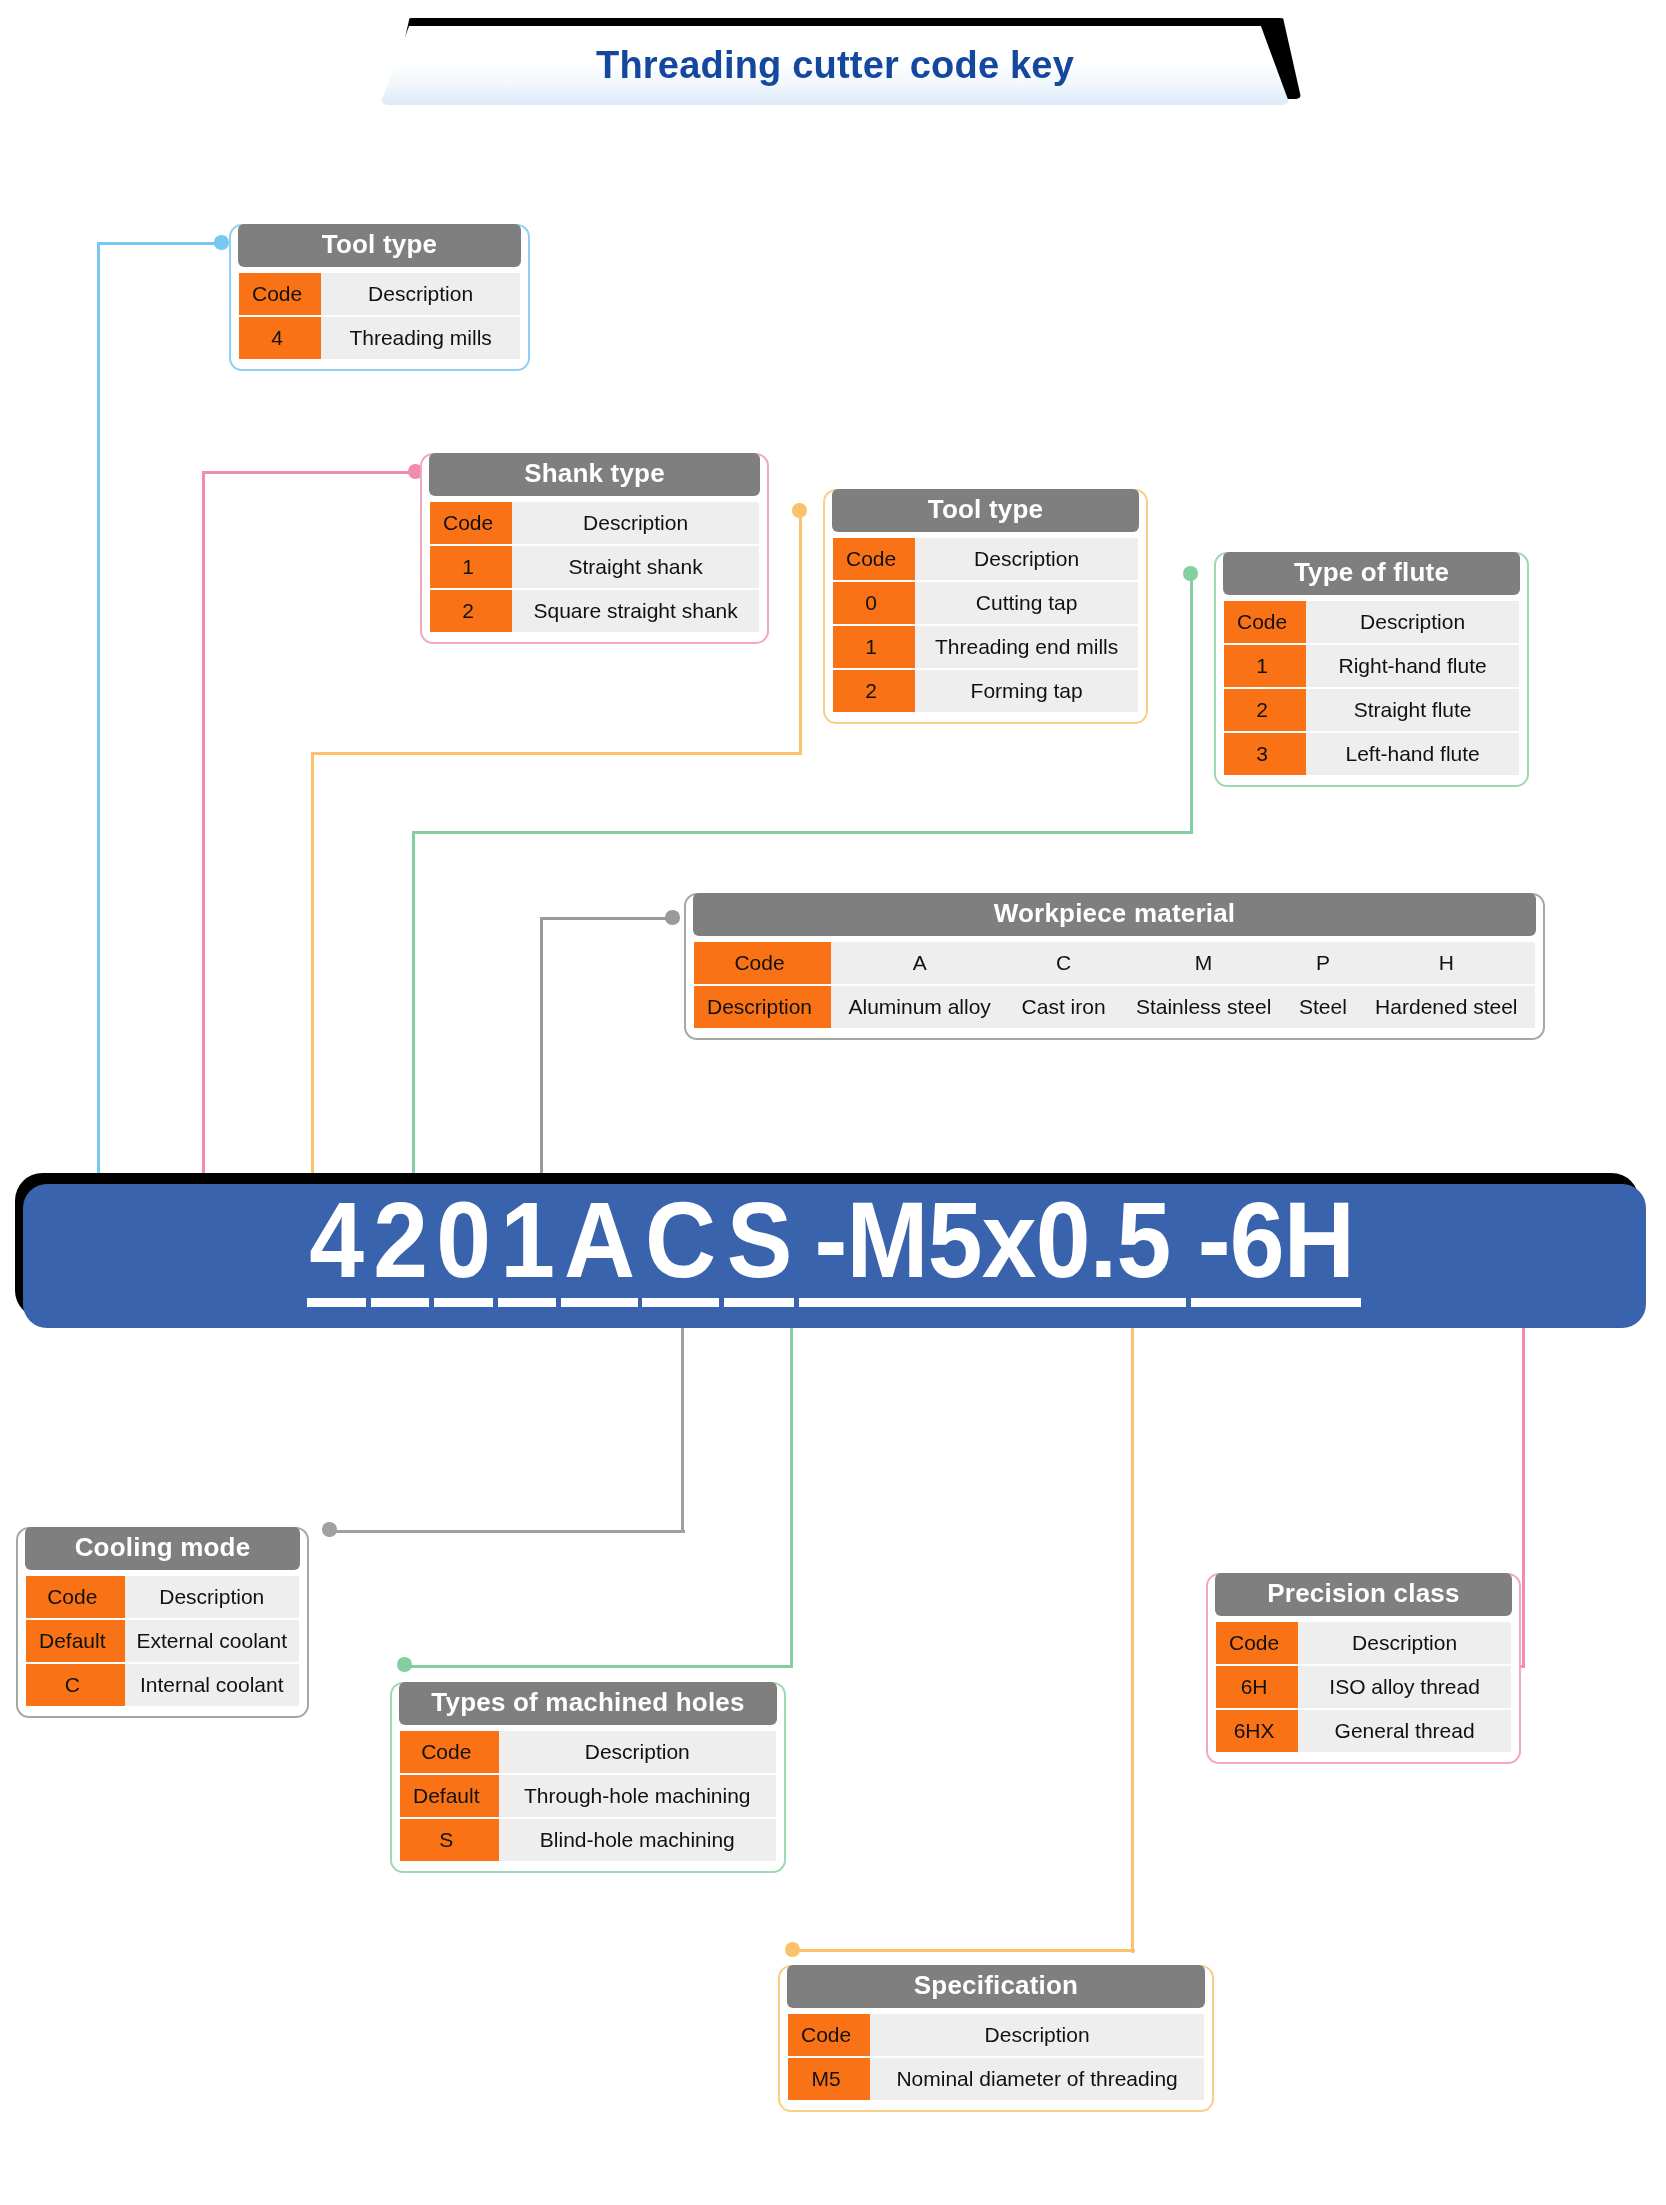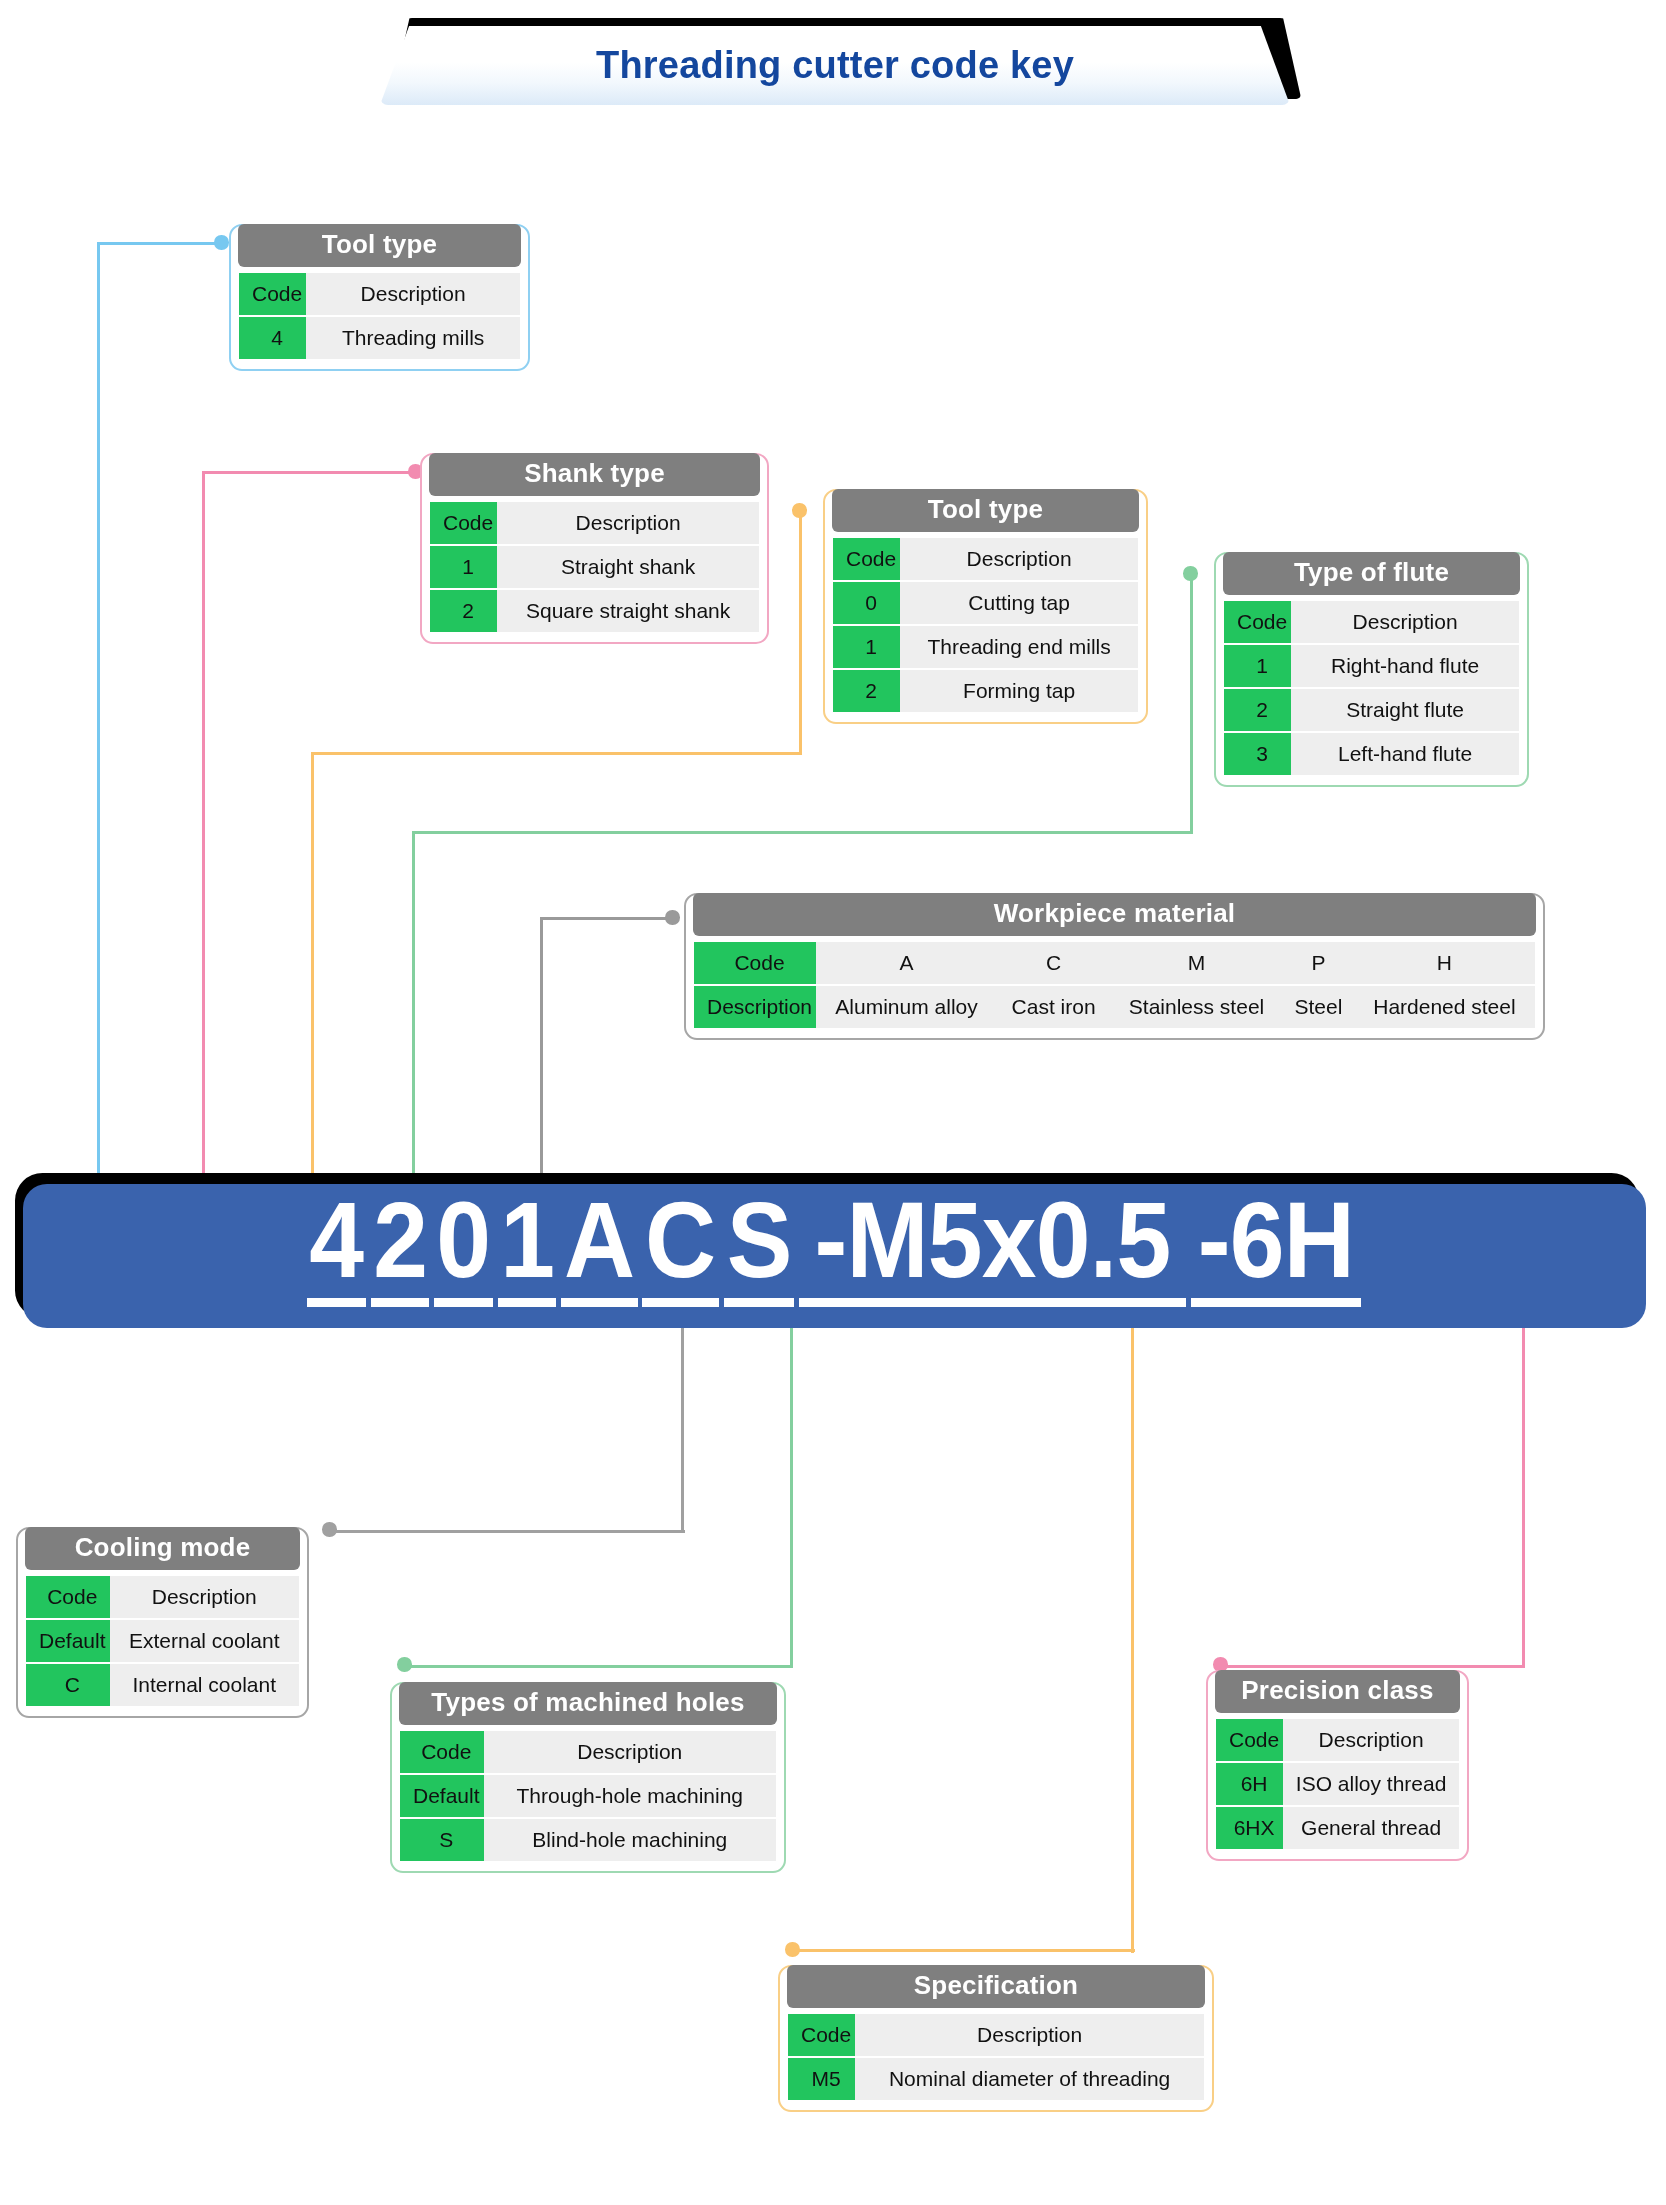--- a/index.html
+++ b/index.html
@@ -147,24 +147,24 @@
   .card td {
     font-size: 21px;
     color: #111111;
     background: #eeeeee;
     padding: 9px 6.5px;
     text-align: center;
     vertical-align: middle;
     white-space: nowrap;
   }
   .card td.code-col {
-    background: #22c55e;
+    background: #f97316;
     width: 1%;
     padding-left: 13px;
-    padding-right: 4px;
+    padding-right: 19px;
   }
 
   
   .card.blue   { border-color: #8fd0f2; }
   .card.pink   { border-color: #f2a7c3; }
   .card.orange { border-color: #f9cf86; }
   .card.green  { border-color: #9ed9b2; }
   .card.gray   { border-color: #a6a6a6; }
 
   
@@ -423,21 +423,21 @@
         <td>Through-hole machining</td>
       </tr>
       <tr>
         <td class="code-col">S</td>
         <td>Blind-hole machining</td>
       </tr>
     </tbody>
       </table>
   </div>
 
-  <div class="card pink" style="left:1206px; top:1670px; width:263px;">
+  <div class="card pink" style="left:1206px; top:1573px; width:315px;">
     <div class="card-header">Precision class</div>
     <table>
       <tbody>
           <tr>
         <td class="code-col">Code</td>
         <td>Description</td>
       </tr>
       <tr>
         <td class="code-col">6H</td>
         <td>ISO alloy thread</td>

